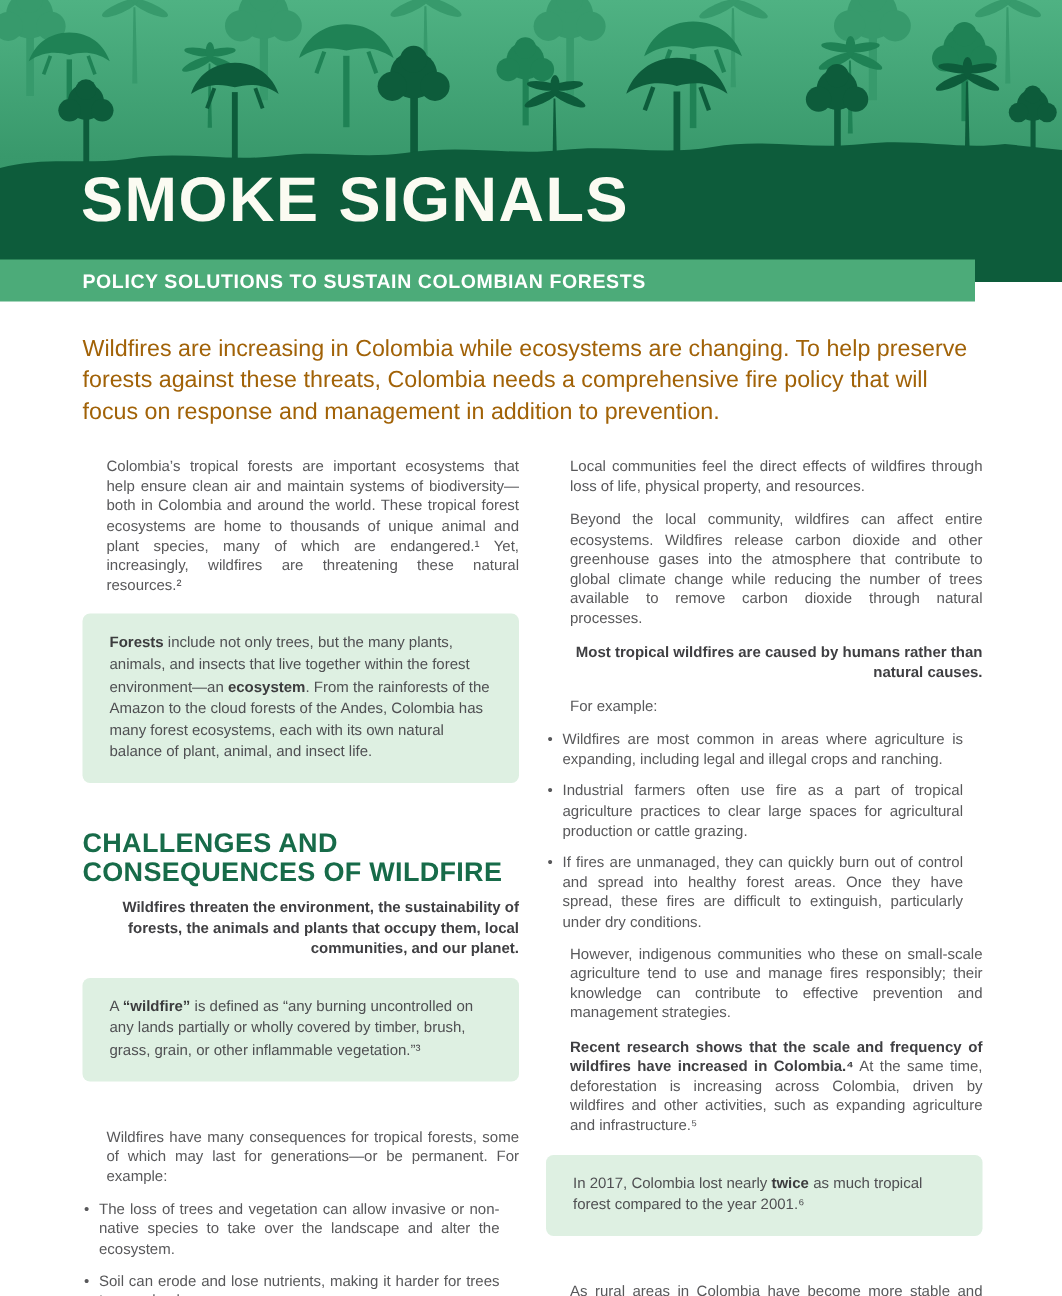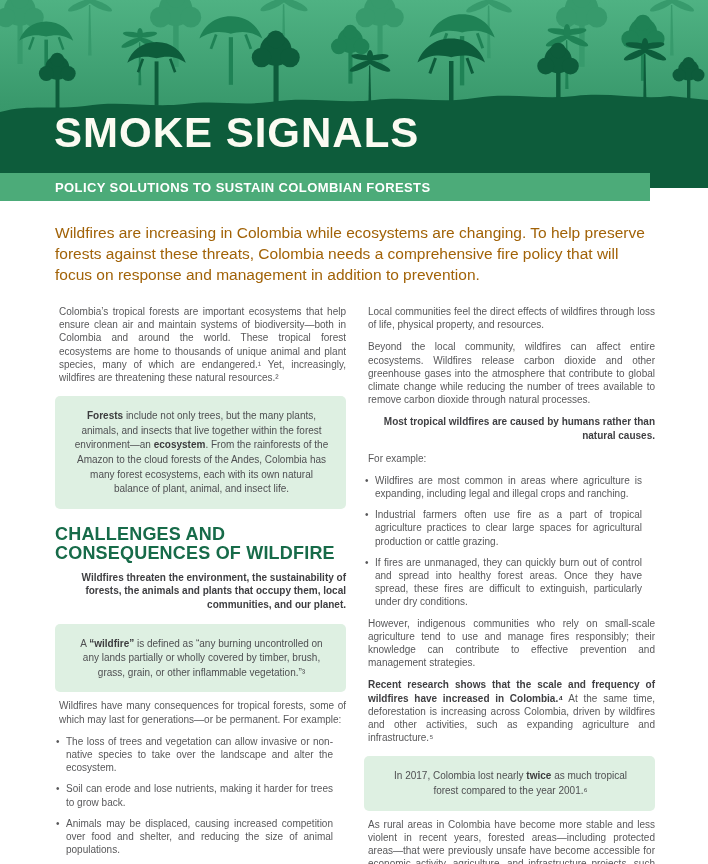--- a/index.html
+++ b/index.html
@@ -30,32 +30,32 @@
   .content { position:absolute; top:222px; left:55px; width:600px; }
   .intro {
     margin:0; width:596px; color:#a16207;
     font-size:15.5px; line-height:21px; font-weight:400;
   }
   .columns { display:flex; gap:18px; margin-top:20px; }
   .col {
     width:291px; color:#58585a; font-size:10px; line-height:13.2px;
     text-align:justify;
   }
-  .col p { margin:0 0 9px 4px; }
+  .col p { margin:0 0 9px 16px; }
   .lead-bold {
     font-weight:bold; color:#3f3f42; text-align:right; line-height:13.6px;
   }
   .section-heading {
     margin:16px 0 8px 0; color:#176b49; font-size:18px; line-height:19px;
     font-weight:bold; letter-spacing:0.2px; text-align:left;
   }
   .section-heading span { display:block; }
   .callout {
     background:#def0e2; border-radius:5px; padding:13px 16px 12px 18px;
-    margin:12px 0 7px 0; color:#4f4f52; line-height:14.6px; text-align:center;
+    margin:12px 0 31px 0; color:#4f4f52; line-height:14.6px; text-align:left;
   }
   .callout b { color:#3c3c3e; }
   ul.bullets { list-style:none; margin:0 13px 8px 0; padding:0; }
   ul.bullets li {
     position:relative; padding-left:11px; margin:0 0 8px 0;
   }
   ul.bullets li::before {
     content:"\2022"; position:absolute; left:1px; top:0;
     font-size:10px; color:#58585a;
   }
@@ -225,21 +225,21 @@
         <p>Beyond the local community, wildfires can affect entire ecosystems. Wildfires release carbon dioxide and other greenhouse gases into the atmosphere that contribute to global climate change while reducing the number of trees available to remove carbon dioxide through natural processes.</p>
         <p class="lead-bold">Most tropical wildfires are caused by humans rather than natural causes.</p>
         <p style="text-align:left;">For example:</p>
 
         <ul class="bullets">
           <li>Wildfires are most common in areas where agriculture is expanding, including legal and illegal crops and ranching.</li>
           <li>Industrial farmers often use fire as a part of tropical agriculture practices to clear large spaces for agricultural production or cattle grazing.</li>
           <li>If fires are unmanaged, they can quickly burn out of control and spread into healthy forest areas. Once they have spread, these fires are difficult to extinguish, particularly under dry conditions.</li>
         </ul>
 
-        <p>However, indigenous communities who rely on small-scale agriculture tend to use and manage fires responsibly; their knowledge can contribute to effective prevention and management strategies.</p>
+        <p>However, indigenous communities who these on small-scale agriculture tend to use and manage fires responsibly; their knowledge can contribute to effective prevention and management strategies.</p>
 
         <p>
           <b style="color:#3f3f42;">Recent research shows that the scale and frequency of wildfires have increased in Colombia.⁴</b><span> At the same time, deforestation is increasing across Colombia, driven by wildfires and other activities, such as expanding agriculture and infrastructure.⁵</span>
         </p>
 
         <div class="callout">
           <span>In 2017, Colombia lost nearly </span><b>twice</b><span> as much tropical forest compared to the year 2001.⁶</span>
         </div>
 
         <p>As rural areas in Colombia have become more stable and less violent in recent years, forested areas—including protected areas—that were previously unsafe have become accessible for economic activity, agriculture, and infrastructure projects, such as building roads. Concurrently, these protected areas have experienced a 600% increase in wildfires and 50% increase in deforestation.⁷</p>

